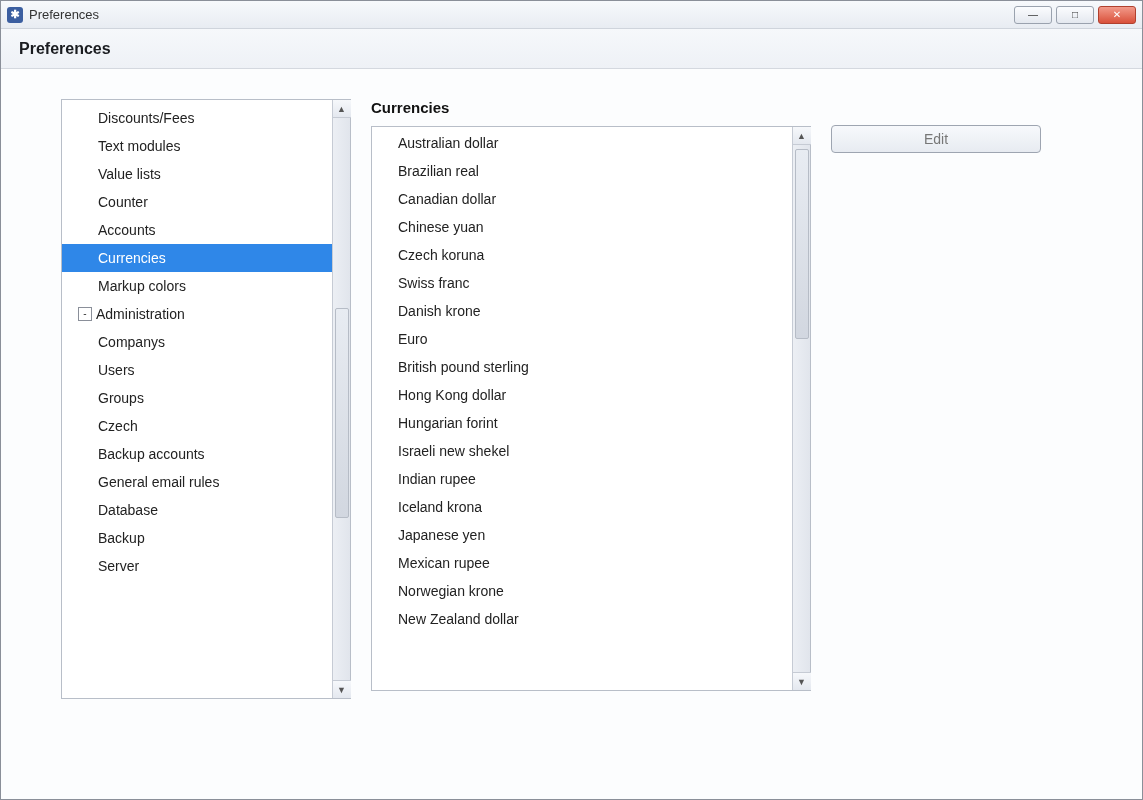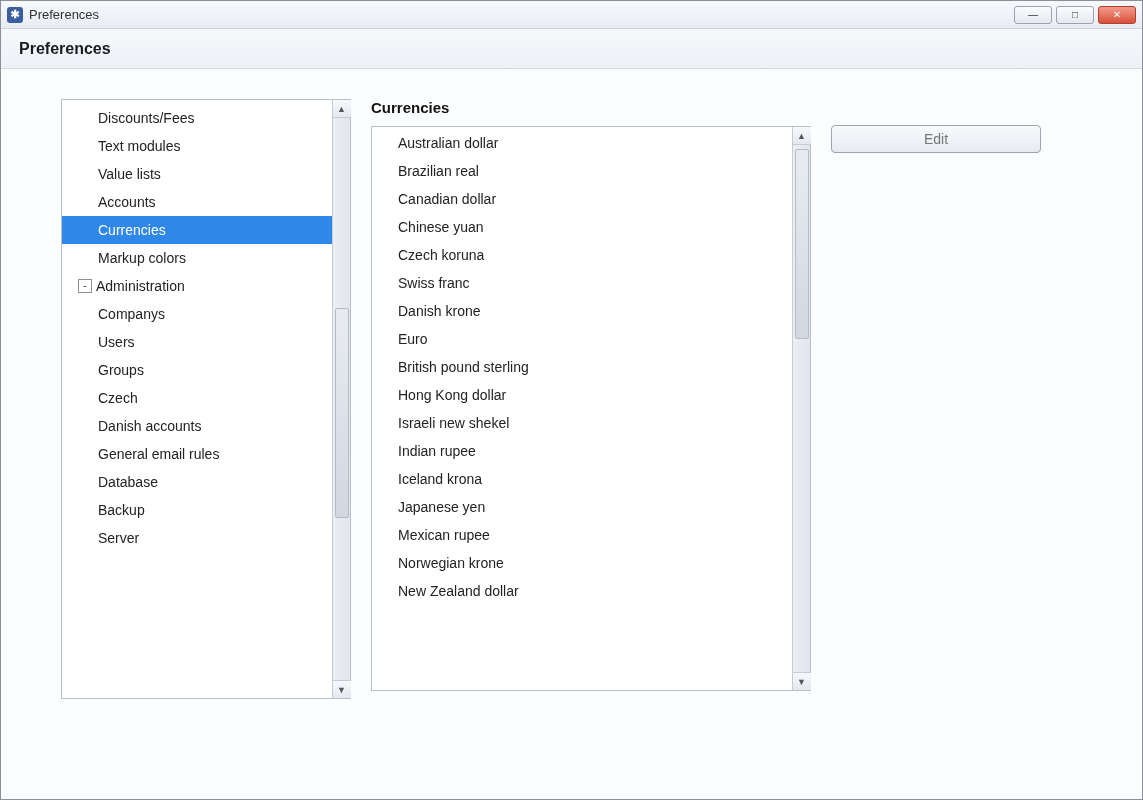--- a/index.html
+++ b/index.html
@@ -120,20 +120,23 @@
           <div class="tree-item">
             <span>Discounts/Fees</span>
           </div>
           <div class="tree-item">
             <span>Text modules</span>
           </div>
           <div class="tree-item">
             <span>Value lists</span>
           </div>
           <div class="tree-item">
+            <span>Counter</span>
+          </div>
+          <div class="tree-item">
             <span>Accounts</span>
           </div>
           <div class="tree-item selected">
             <span>Currencies</span>
           </div>
           <div class="tree-item">
             <span>Markup colors</span>
           </div>
           <div class="tree-item parent">
             <span class="expander">-</span>
@@ -145,21 +148,21 @@
           <div class="tree-item">
             <span>Users</span>
           </div>
           <div class="tree-item">
             <span>Groups</span>
           </div>
           <div class="tree-item">
             <span>Czech</span>
           </div>
           <div class="tree-item">
-            <span>Danish accounts</span>
+            <span>Backup accounts</span>
           </div>
           <div class="tree-item">
             <span>General email rules</span>
           </div>
           <div class="tree-item">
             <span>Database</span>
           </div>
           <div class="tree-item">
             <span>Backup</span>
           </div>
@@ -181,20 +184,21 @@
             <div class="list-item">Australian dollar</div>
             <div class="list-item">Brazilian real</div>
             <div class="list-item">Canadian dollar</div>
             <div class="list-item">Chinese yuan</div>
             <div class="list-item">Czech koruna</div>
             <div class="list-item">Swiss franc</div>
             <div class="list-item">Danish krone</div>
             <div class="list-item">Euro</div>
             <div class="list-item">British pound sterling</div>
             <div class="list-item">Hong Kong dollar</div>
+            <div class="list-item">Hungarian forint</div>
             <div class="list-item">Israeli new shekel</div>
             <div class="list-item">Indian rupee</div>
             <div class="list-item">Iceland krona</div>
             <div class="list-item">Japanese yen</div>
             <div class="list-item">Mexican rupee</div>
             <div class="list-item">Norwegian krone</div>
             <div class="list-item">New Zealand dollar</div>
           </div>
         <div class="scrollbar">
           <div class="sb-btn">▲</div>

